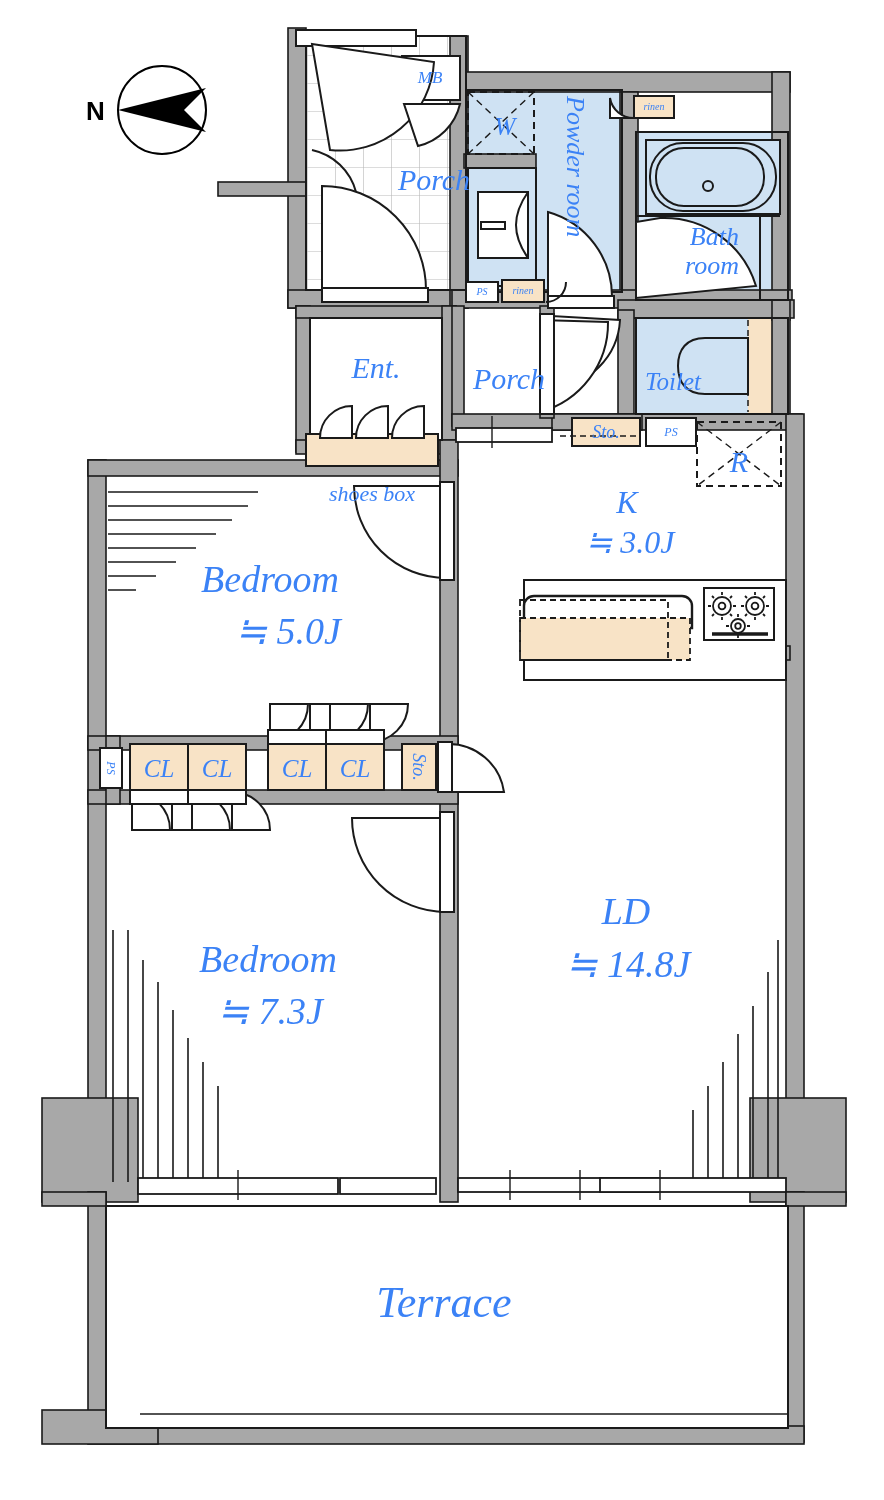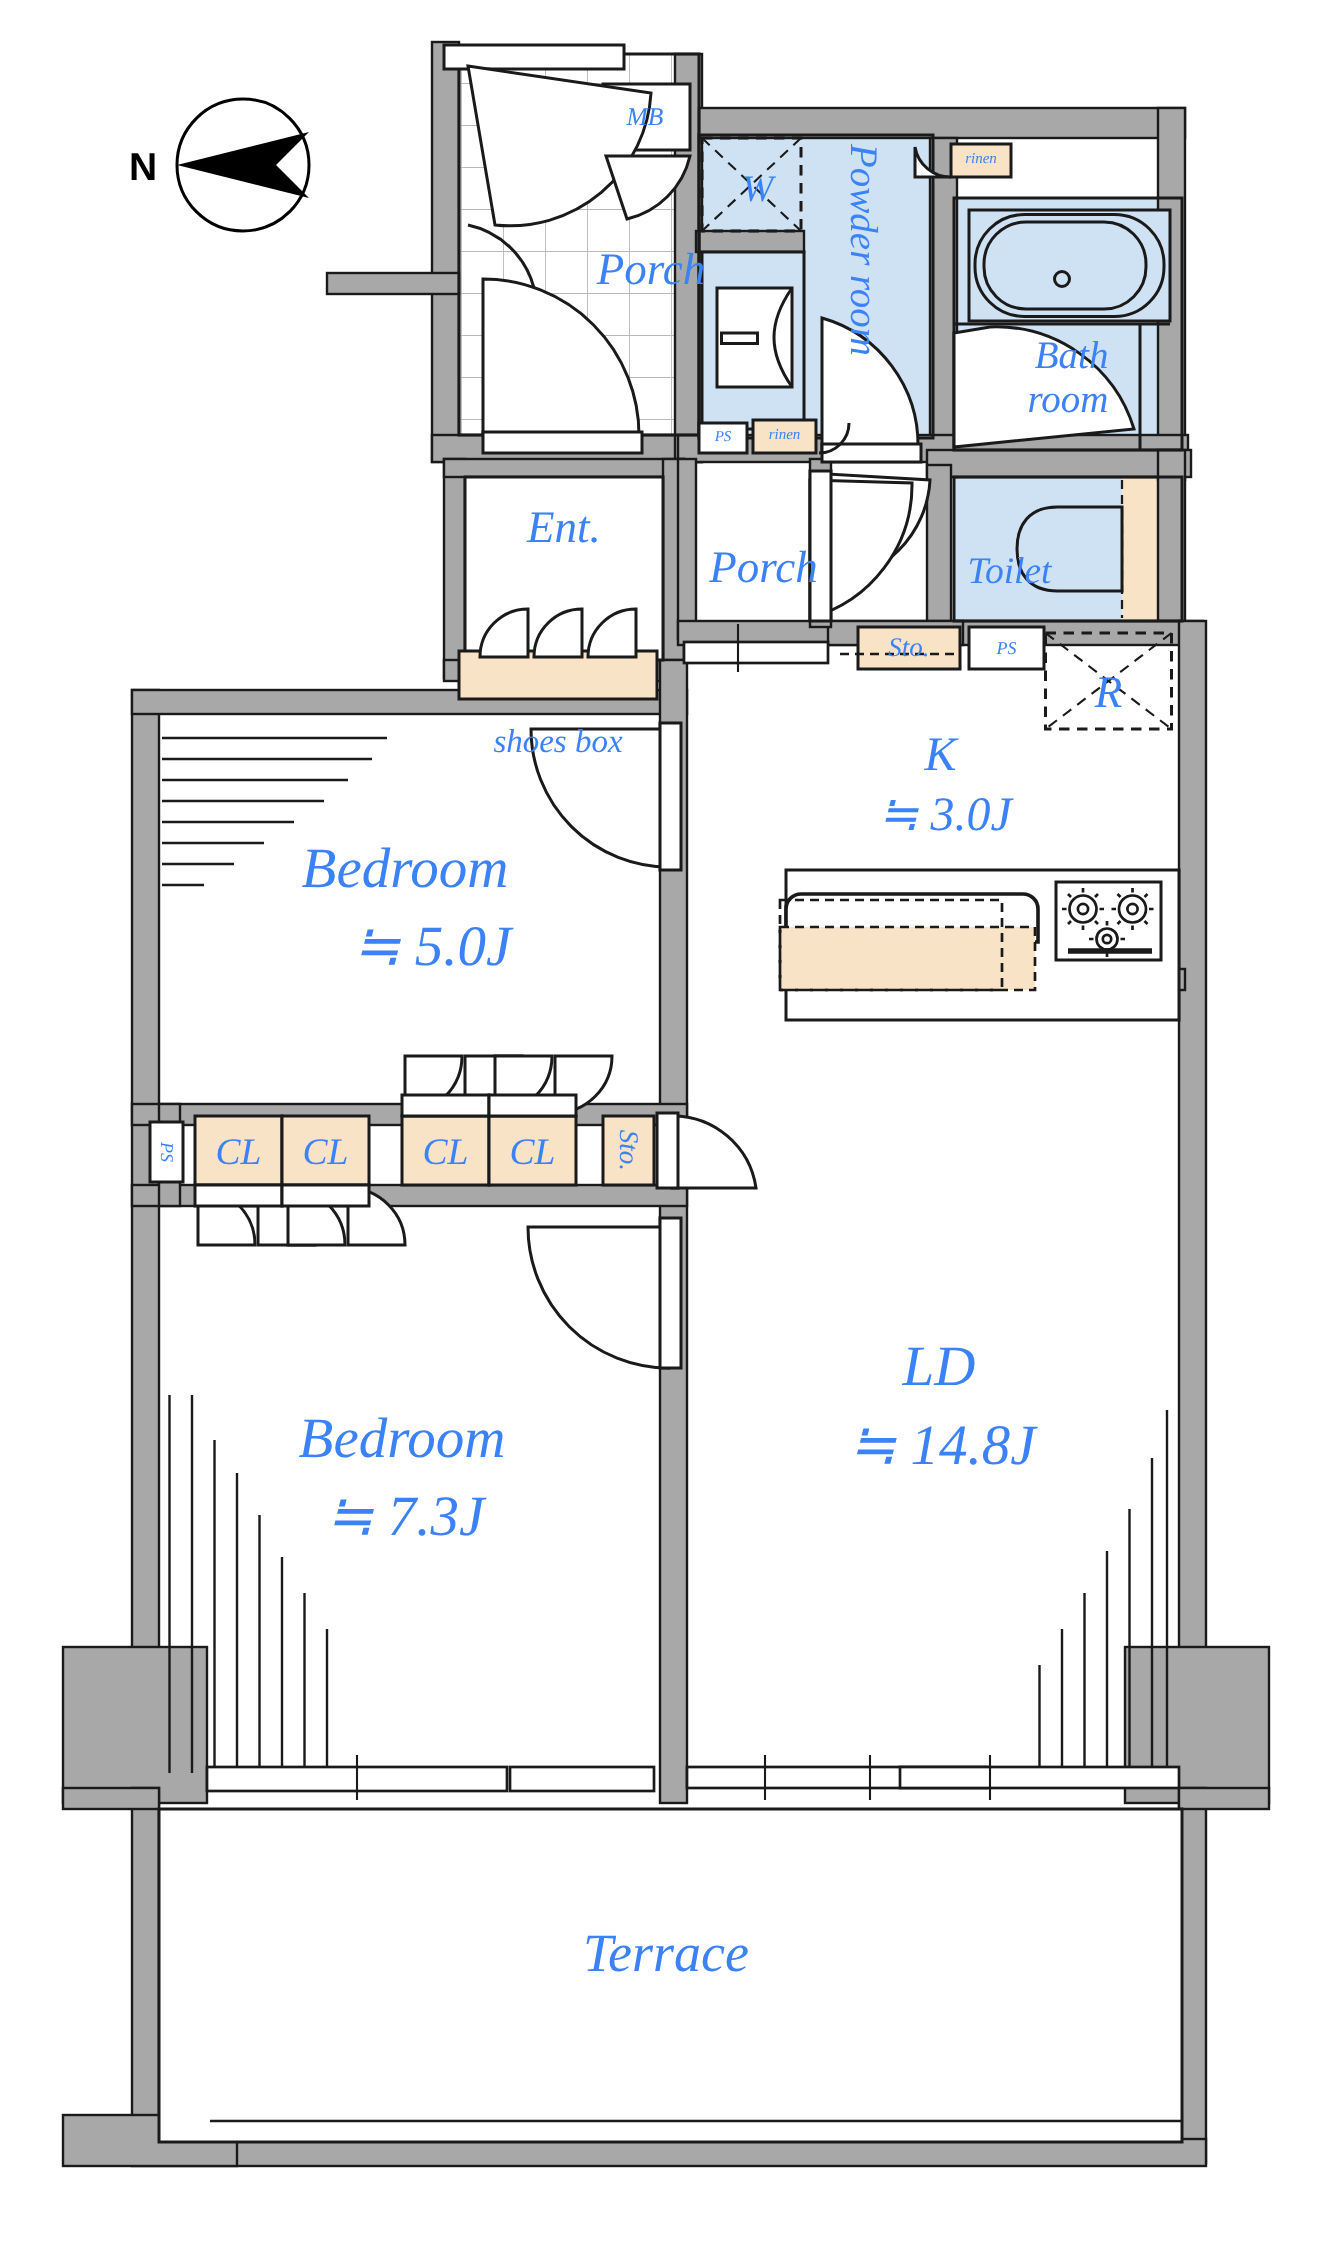--- a/index.html
+++ b/index.html
@@ -258,21 +258,21 @@
   <div class="lbl room vert" style="left:562px;top:96px;font-size:26px;"><span>Powder
 room</span></div>
 
   <div class="lbl room ctr" style="left:712px;top:252px;font-size:26px;line-height:1.1;font-family:Liberation Serif, serif;">
       <span style="display:block">Bath</span>
       <span style="display:block">room</span>
     </div>
 
   <div class="lbl mid ctr" style="left:673px;top:382px;">Toilet</div>
 
-  <div class="lbl room ctr" style="left:376px;top:352px;">Ent.</div>
+  <div class="lbl room ctr" style="left:376px;top:368px;">Ent.</div>
   <div class="lbl room ctr" style="left:509px;top:379px;">Porch</div>
 
   <div class="lbl mid ctr" style="left:372px;top:450px;font-size:22px;margin-top:44px;">shoes box</div>
 
   <div class="lbl tiny ctr" style="left:654px;top:107px;">rinen</div>
   <div class="lbl tiny ctr" style="left:523px;top:291px;">rinen</div>
   <div class="lbl tiny ctr" style="left:482px;top:292px;">PS</div>
   <div class="lbl xs ctr" style="left:671px;top:432px;">PS</div>
   <div class="lbl xs ctr vert" style="left:111px;top:768px;"><span>PS</span></div>
 
@@ -291,15 +291,15 @@
 
   <div class="lbl ctr" style="left:626px;top:868px;font-size:38px;margin-top:44px;">LD</div>
   <div class="lbl ctr area" style="left:628px;top:965px;font-size:38px;">≒ 14.8J</div>
 
   <div class="lbl ctr" style="left:270px;top:580px;font-size:38px;">Bedroom</div>
   <div class="lbl ctr area" style="left:288px;top:632px;font-size:38px;">≒ 5.0J</div>
 
   <div class="lbl ctr" style="left:268px;top:960px;font-size:38px;">Bedroom</div>
   <div class="lbl ctr area" style="left:270px;top:1012px;font-size:38px;">≒ 7.3J</div>
 
-  <div class="lbl ctr" style="left:444px;top:1303px;font-size:36px;">Terrace</div>
+  <div class="lbl ctr" style="left:444px;top:1303px;font-size:44px;">Terrace</div>
 
 </div>
 
 </body></html>

